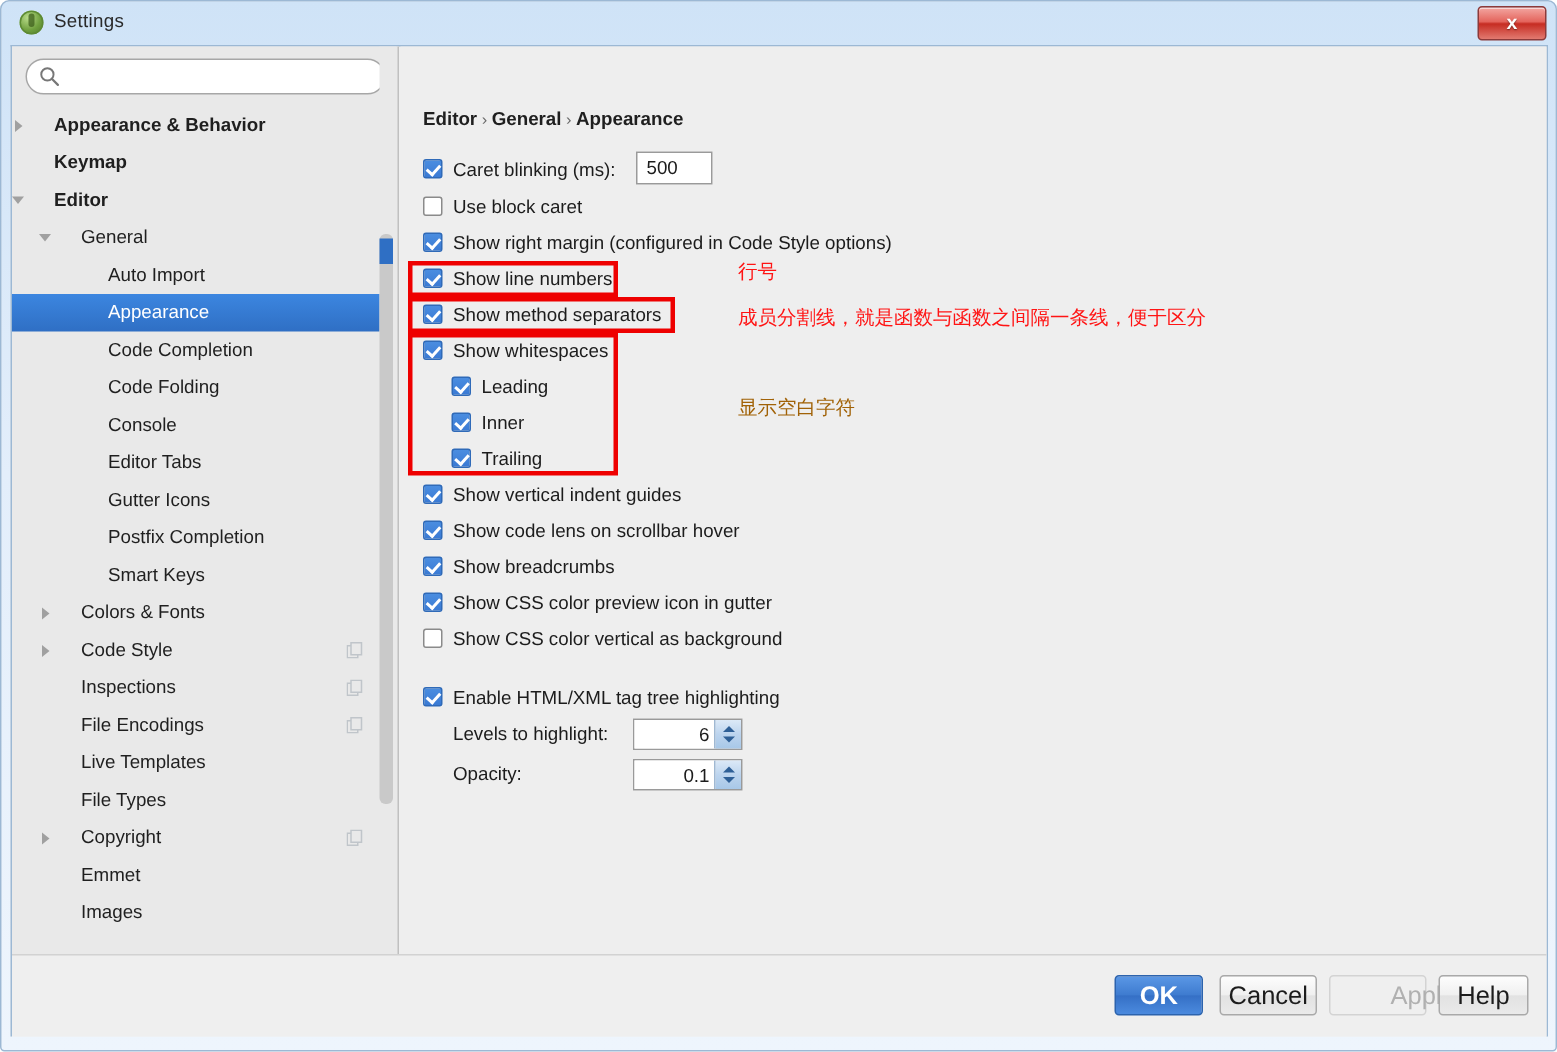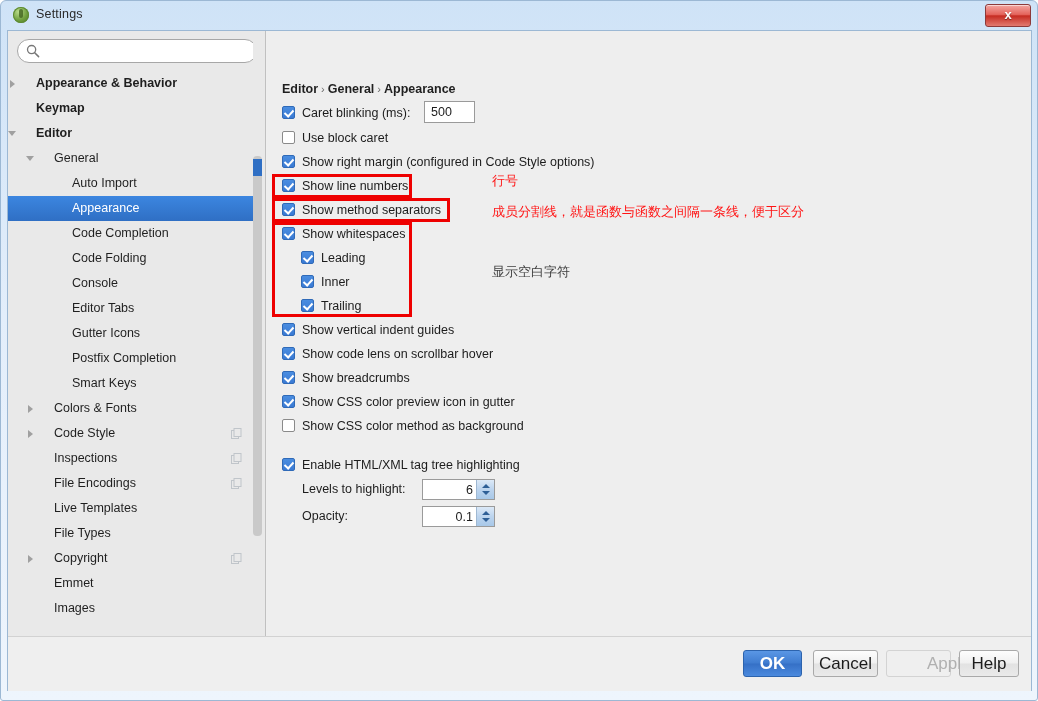--- a/index.html
+++ b/index.html
@@ -208,21 +208,21 @@
   #right-pane {
     position: absolute;
     left: 259px; top: 0;
     width: 764px;
     height: 605px;
     background: #eeeeee;
     overflow: hidden;
   }
   #breadcrumb {
     position: absolute;
-    left: 15px; top: 51px;
+    left: 15px; top: 41px;
     font-size: 12.5px;
     font-weight: bold;
     color: #1f1f1f;
     text-align: center;
   }
   #breadcrumb .sep {
     font-weight: normal;
     color: #6a6a6a;
     padding: 0 3px;
     font-size: 11px;
@@ -587,21 +587,21 @@
         <span class="txt">Show breadcrumbs</span>
       </div>
 
       <div class="opt" id="o12" style="left:15px; top:361px;">
         <span class="cb on"></span>
         <span class="txt">Show CSS color preview icon in gutter</span>
       </div>
 
       <div class="opt" id="o13" style="left:15px; top:385px;">
         <span class="cb off"></span>
-        <span class="txt">Show CSS color method as background</span>
+        <span class="txt">Show CSS color vertical as background</span>
       </div>
 
       <div class="opt" id="o14" style="left:15px; top:424px;">
         <span class="cb on"></span>
         <span class="txt">Enable HTML/XML tag tree highlighting</span>
       </div>
 
       <div class="lbl-right" style="left:35px; top:451px;">Levels to highlight:</div>
       <div class="spinner" style="left:155px; top:448px;">
         <input type="text" value="6" style="">
@@ -619,21 +619,21 @@
           <span class="dn"></span>
         </div>
       </div>
 
       <div class="redbox" style="left: 5px; top: 143px; width: 140px; height: 24px; border-color: rgb(238, 0, 0);"></div>
       <div class="redbox" style="left: 5px; top: 167px; width: 178px; height: 24px; border-color: rgb(238, 0, 0);"></div>
       <div class="redbox" style="left: 5px; top: 191px; width: 140px; height: 95px; border-color: rgb(238, 0, 0);"></div>
 
       <div class="redtext" style="left: 225px; top: 141px; color: rgb(255, 20, 20);">行号</div>
       <div class="redtext" style="left: 225px; top: 172px; color: rgb(255, 20, 20);">成员分割线，就是函数与函数之间隔一条线，便于区分</div>
-      <div class="redtext" style="left: 225px; top: 232px; color: #404040;">显示空白字符</div>
+      <div class="redtext" style="left: 225px; top: 232px; color: #a16207;">显示空白字符</div>
 
     </div>
 
     <div id="buttonbar">
       <div class="btn primary" style="left:735px; width:59px;">OK</div>
       <div class="btn normal" style="left:805px; width:65px;">Cancel</div>
       <div class="btn disabled" style="left:878px; width:65px;padding-left:40px;">Apply</div>
       <div class="btn normal" style="left:951px; width:60px;">Help</div>
     </div>
 

